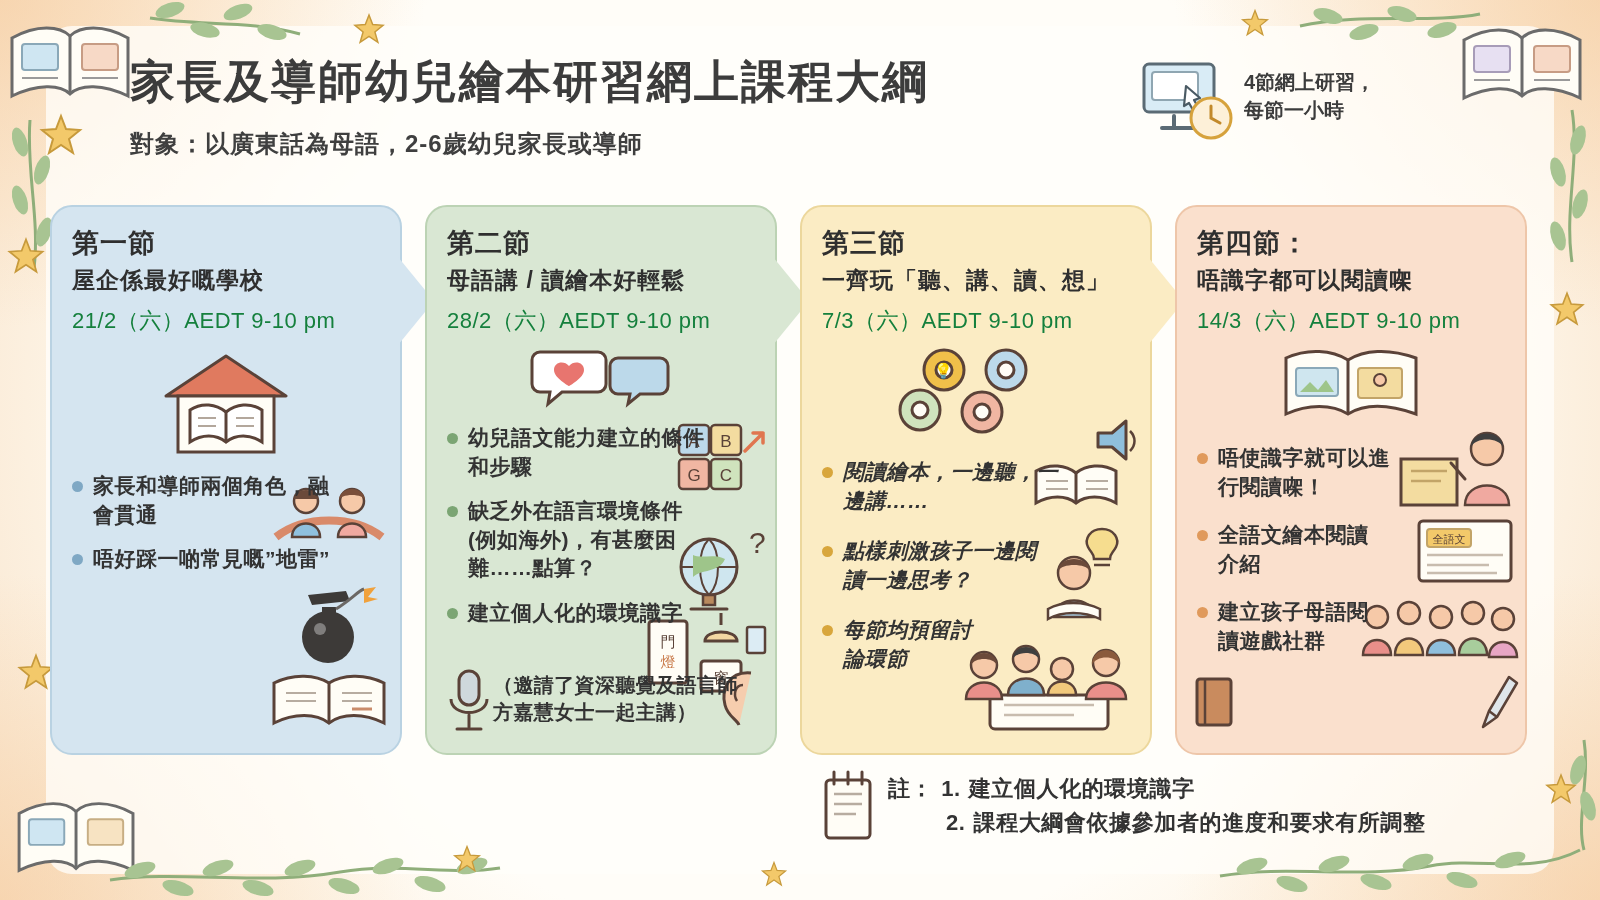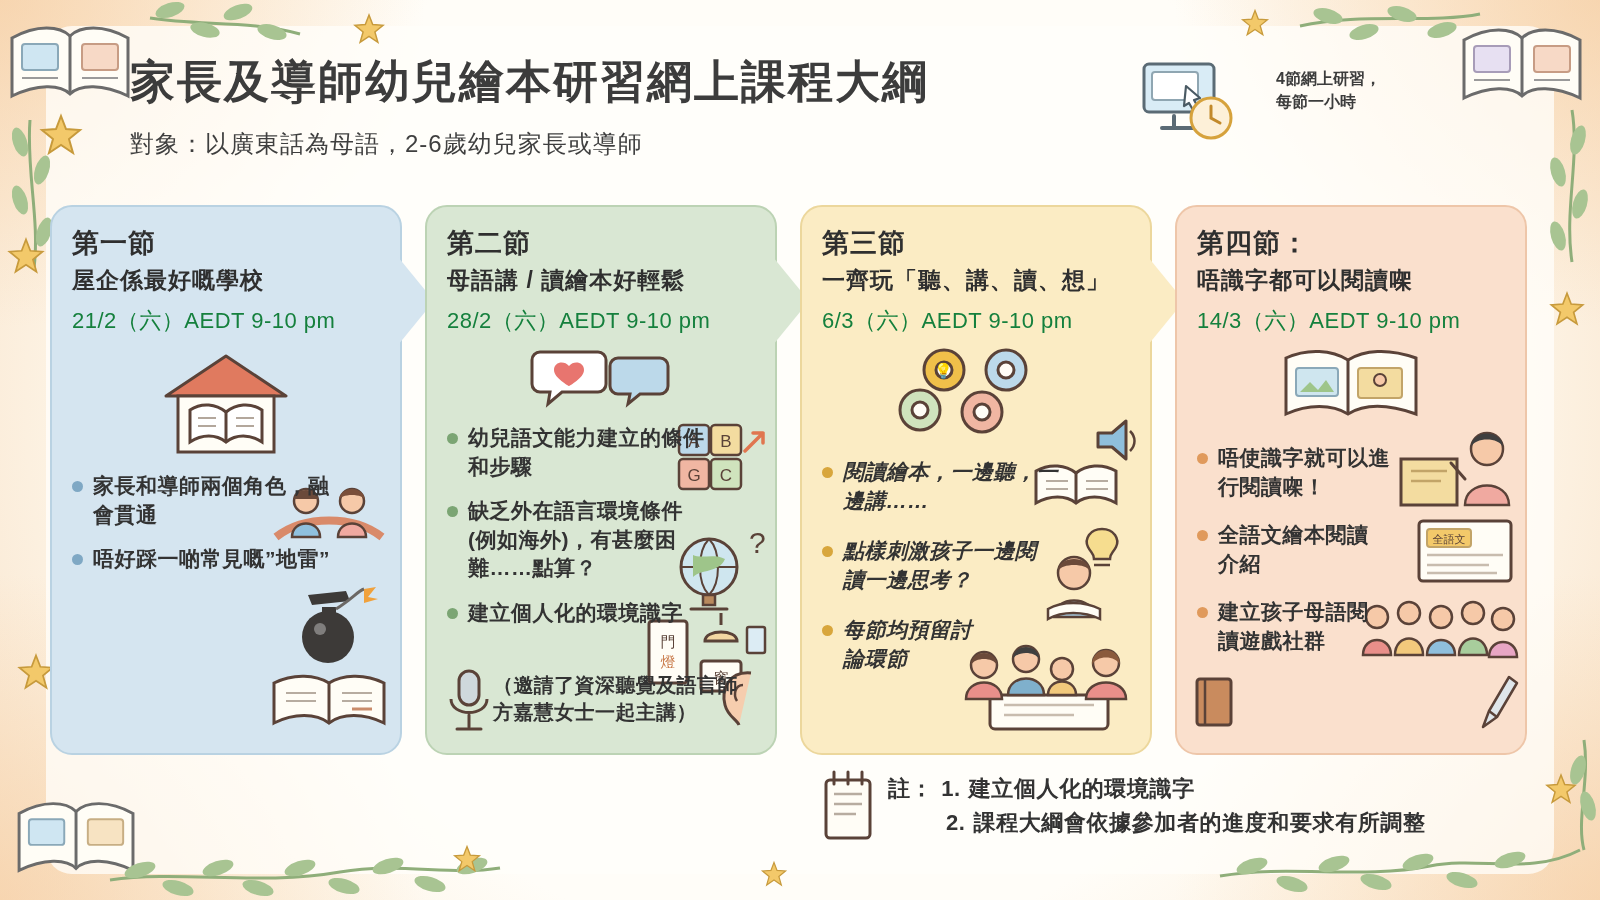--- a/index.html
+++ b/index.html
@@ -37,26 +37,26 @@
   .deco { position: absolute; pointer-events: none; }
 
   
   #header { position: absolute; left: 130px; top: 52px; }
   .main-title {
     font-size: 45px; font-weight: bold; color: #3c3c3c;
     letter-spacing: 2px; white-space: nowrap;
     font-family: "Liberation Sans", sans-serif;
   }
   .subtitle {
-    margin-top: 16px; font-size: 24px; font-weight: normal; color: #3f3f3f;
+    margin-top: 16px; font-size: 24px; font-weight: bold; color: #3f3f3f;
     letter-spacing: 1px; white-space: nowrap;
   }
   #session-note {
-    position: absolute; left: 1276px; top: 68px;
-    font-size: 16px; font-weight: bold; color: #3c3c3c; line-height: 1.42;
+    position: absolute; left: 1244px; top: 68px;
+    font-size: 20px; font-weight: bold; color: #3c3c3c; line-height: 1.42;
     white-space: nowrap;
   }
   #monitor-icon { position: absolute; left: 1140px; top: 58px; }
 
   
   .col {
     position: absolute; top: 205px; width: 352px; height: 550px;
     border-radius: 22px; border: 2px solid rgba(0,0,0,.10);
     padding: 18px 20px 12px 20px;
   }
@@ -391,21 +391,21 @@
       <div>（邀請了資深聽覺及語言師</div>
       <div>方嘉慧女士一起主講）</div>
     </div>
   </div>
 
   <div class="col" id="col3">
     <div class="notch"></div>
     <div class="col-head">
       <div class="col-no">第三節</div>
       <div class="col-name">一齊玩「聽、講、讀、想」</div>
-      <div class="col-date">6/3（六）AEDT 9-10 pm</div>
+      <div class="col-date">7/3（六）AEDT 9-10 pm</div>
     </div>
 
     <svg style="display:block;margin:8px auto 0;" width="180" height="96" viewBox="0 0 180 96">
       <g stroke="#5a4238" stroke-width="3">
         <circle cx="58" cy="26" r="20" fill="#f0c04a"></circle>
         <circle cx="58" cy="26" r="8" fill="#fffdf6"></circle>
         <circle cx="120" cy="26" r="20" fill="#bcd9ea"></circle>
         <circle cx="120" cy="26" r="8" fill="#fffdf6"></circle>
         <circle cx="34" cy="66" r="20" fill="#cfe3bd"></circle>
         <circle cx="34" cy="66" r="8" fill="#fffdf6"></circle>

